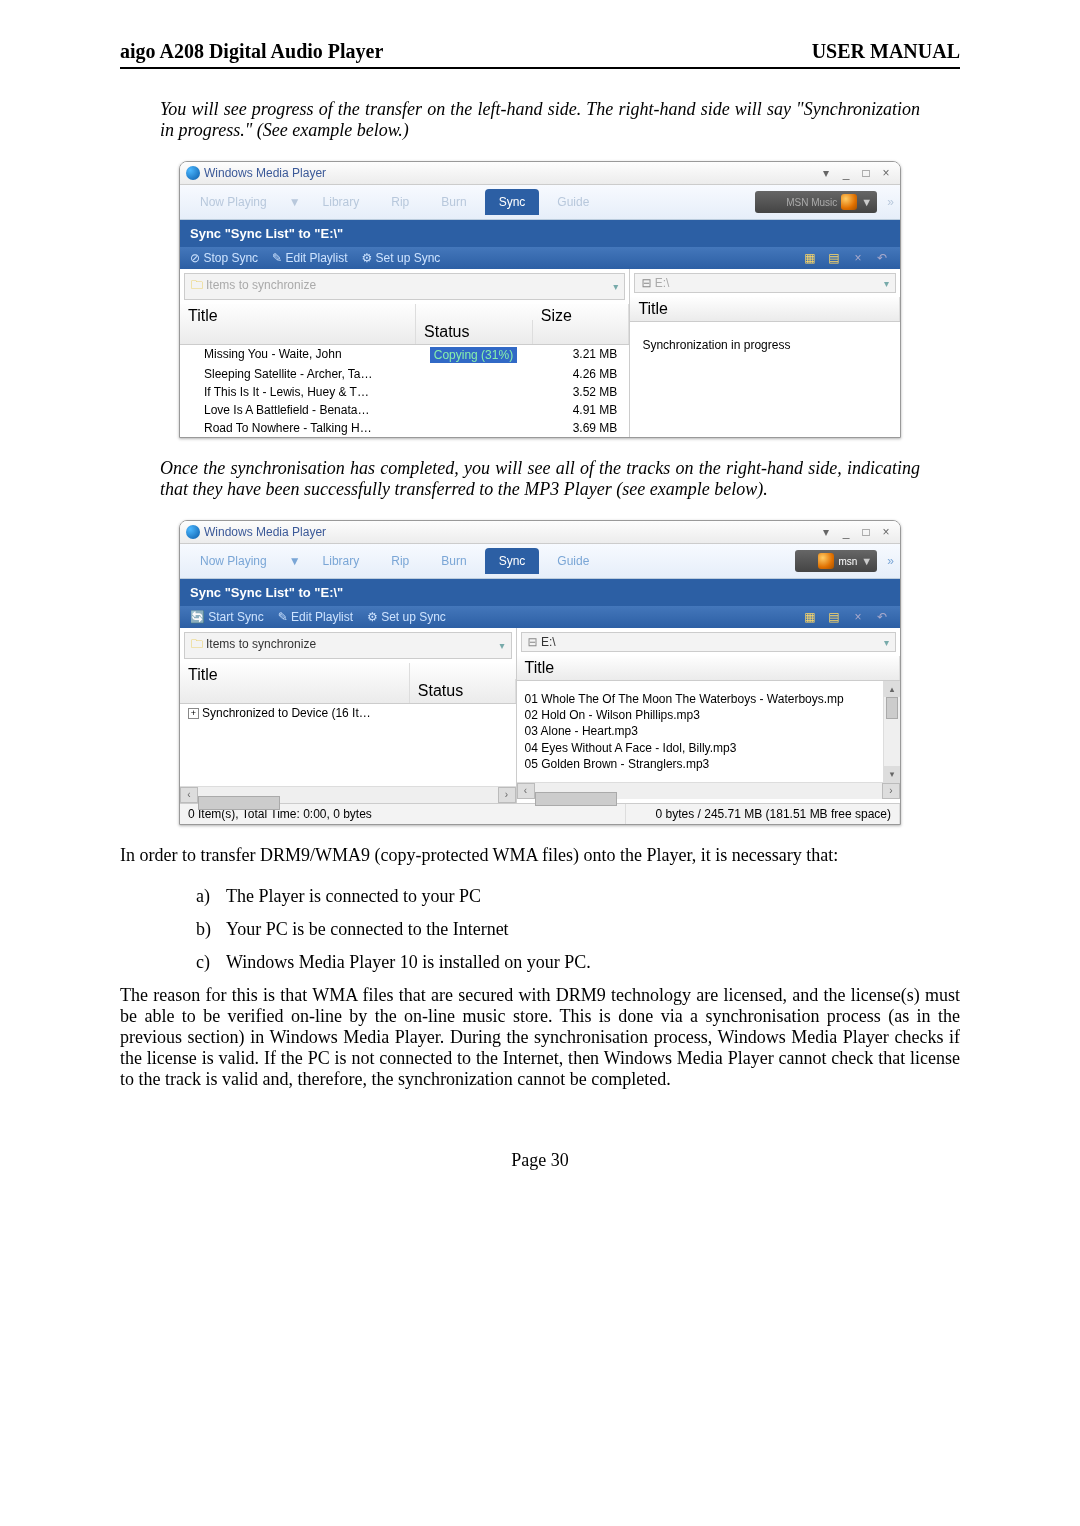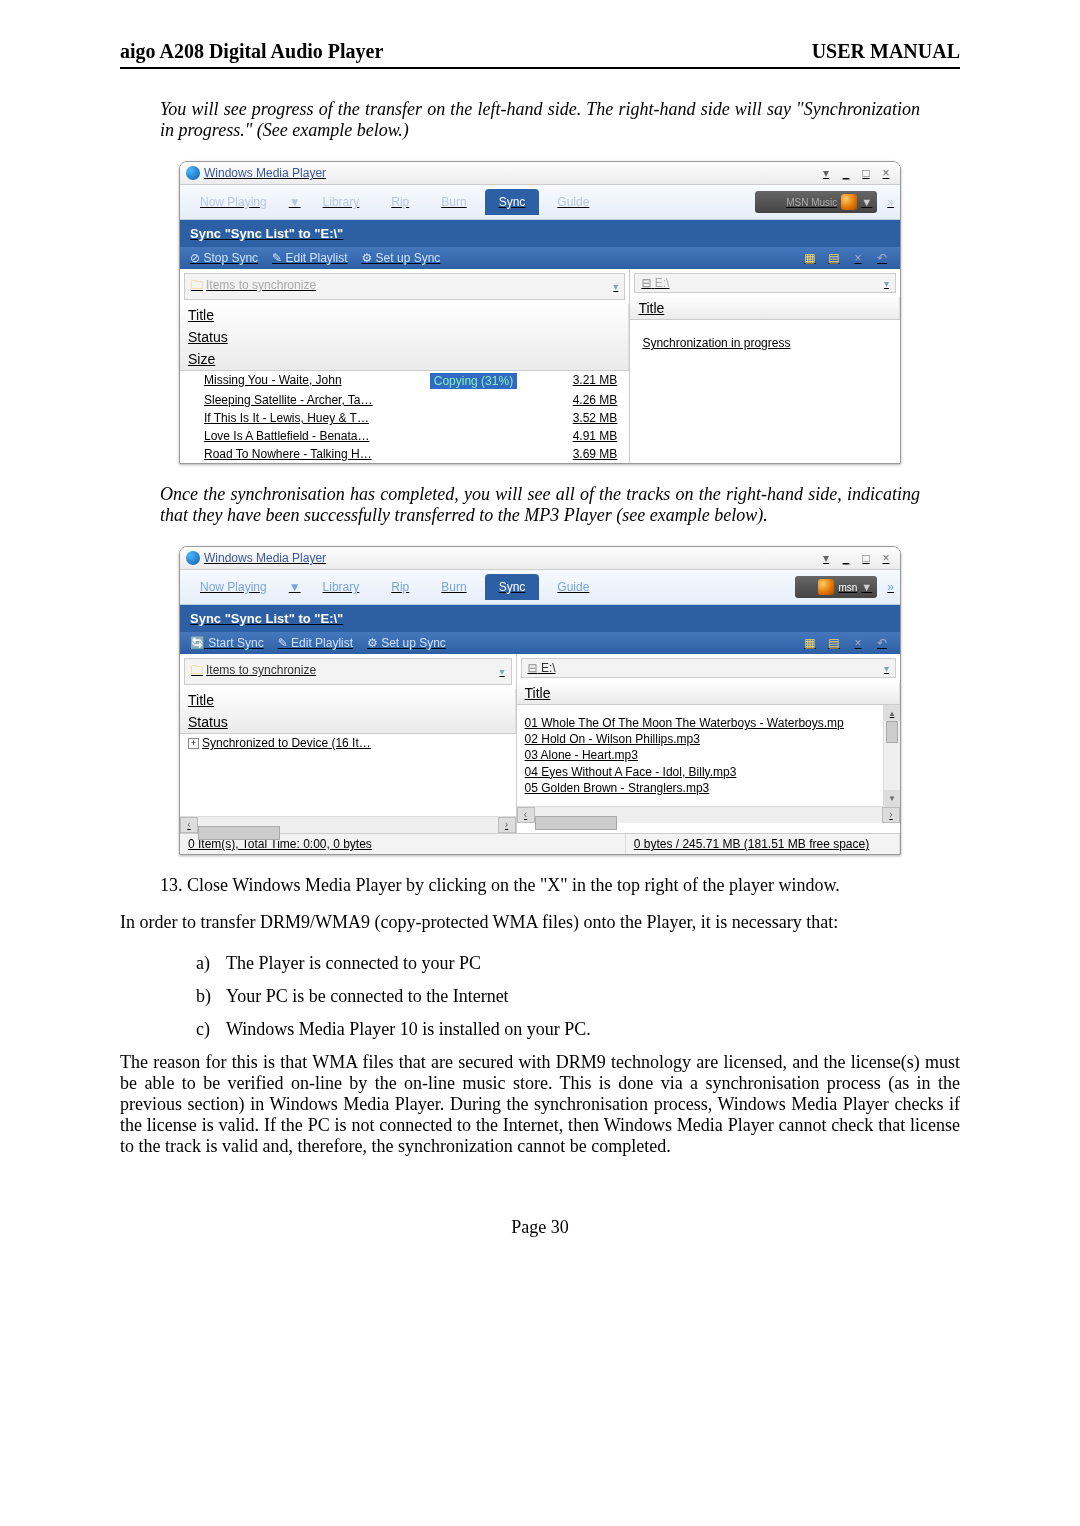--- a/index.html
+++ b/index.html
@@ -41,21 +41,20 @@
   }
   .wmp-window {
     margin: 10px auto 20px auto;
     width: 720px;
     border: 1px solid #999;
     border-radius: 8px 8px 0 0;
     overflow: hidden;
     font-family: Tahoma, sans-serif;
     font-size: 12px;
     box-shadow: 0 1px 3px rgba(0,0,0,0.3);
-    text-decoration: underline;
   }
   .wmp-titlebar {
     background: linear-gradient(#fdfdfd, #ececec);
     height: 22px;
     display: flex;
     align-items: center;
     padding: 0 6px;
     justify-content: space-between;
     border-bottom: 1px solid #ccc;
   }
@@ -204,29 +203,28 @@
     margin-right: 3px;
   }
   .drop-arrow {
     color: #7aa;
     font-size: 10px;
   }
   .wmp-listhead {
     display: flex;
     background: linear-gradient(#fefefe, #ebebeb);
     border-bottom: 1px solid #ccc;
-    font-size: 14px;
-    flex-direction: column;
+    font-size: 16px;
   }
   .wmp-listhead div {
     padding: 3px 8px;
     border-right: 1px solid #ddd;
   }
   .lh-title { flex: 2.2; }
-  .lh-status { flex: 1; }
+  .lh-status { flex: 1; margin-top: 16px; }
   .lh-size { flex: 0.8; text-align: left; }
   .wmp-listbody {
     font-size: 12px;
   }
   .wmp-row {
     display: flex;
     padding: 1px 0;
   }
   .wmp-row div { padding: 1px 8px; }
   .r-title { flex: 2.2; }
@@ -318,21 +316,21 @@
     display: flex;
     background: #f3f3f3;
     border-top: 1px solid #ccc;
     font-size: 12px;
   }
   .wmp-statusbar div {
     padding: 3px 8px;
     border-right: 1px solid #ddd;
   }
   .status-left { flex: 2; }
-  .status-right { flex: 1.2; border-right: none; }
+  .status-right { flex: 1.2; text-align: right; border-right: none; }
   .num-item {
     font-size: 18px;
     margin: 0 40px 16px 40px;
   }
   .section-heading {
     font-family: Arial, sans-serif;
     font-weight: bold;
     font-size: 24px;
     margin: 30px 40px 24px 0;
   }
@@ -562,21 +560,20 @@
           <span class="btn">›</span>
         </div>
       </div>
     </div>
     <div class="wmp-statusbar">
       <div class="status-left">0 Item(s), Total Time: 0:00, 0 bytes</div>
       <div class="status-right">0 bytes / 245.71 MB (181.51 MB free space)</div>
     </div>
   </div>
 
-  <p class="num-item">13.  Close Windows Media Player by clicking on the "X" in the top right of the player window.</p>
 
 
   <p class="body-text-normal" style="margin-left:0;margin-right:0;">In order to transfer DRM9/WMA9 (copy-protected WMA files) onto the Player, it is necessary that:</p>
 
   <p class="list-item">
     <span class="list-label">a)</span><span>The Player is connected to your PC</span>
   </p>
   <p class="list-item">
     <span class="list-label">b)</span><span>Your PC is be connected to the Internet</span>
   </p>

